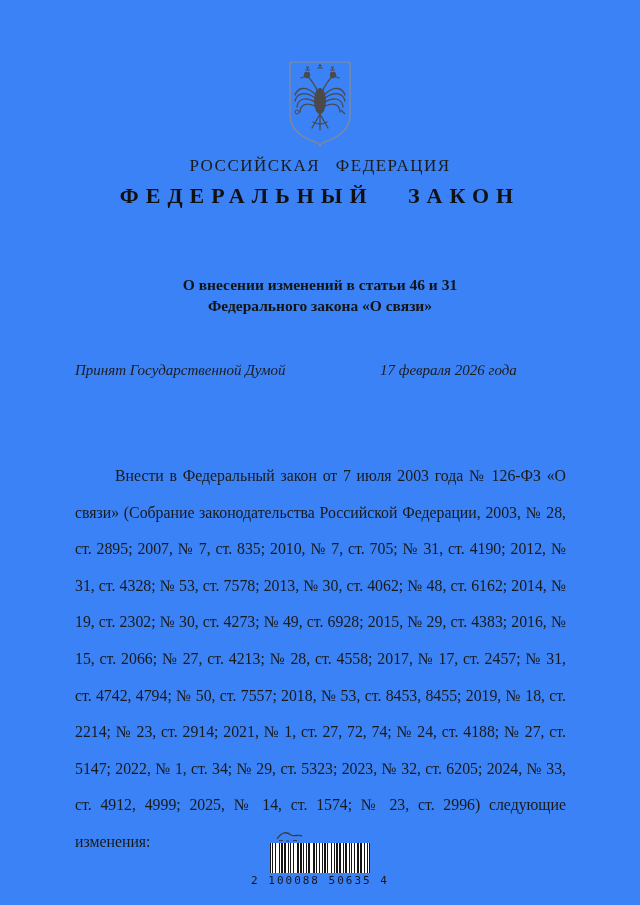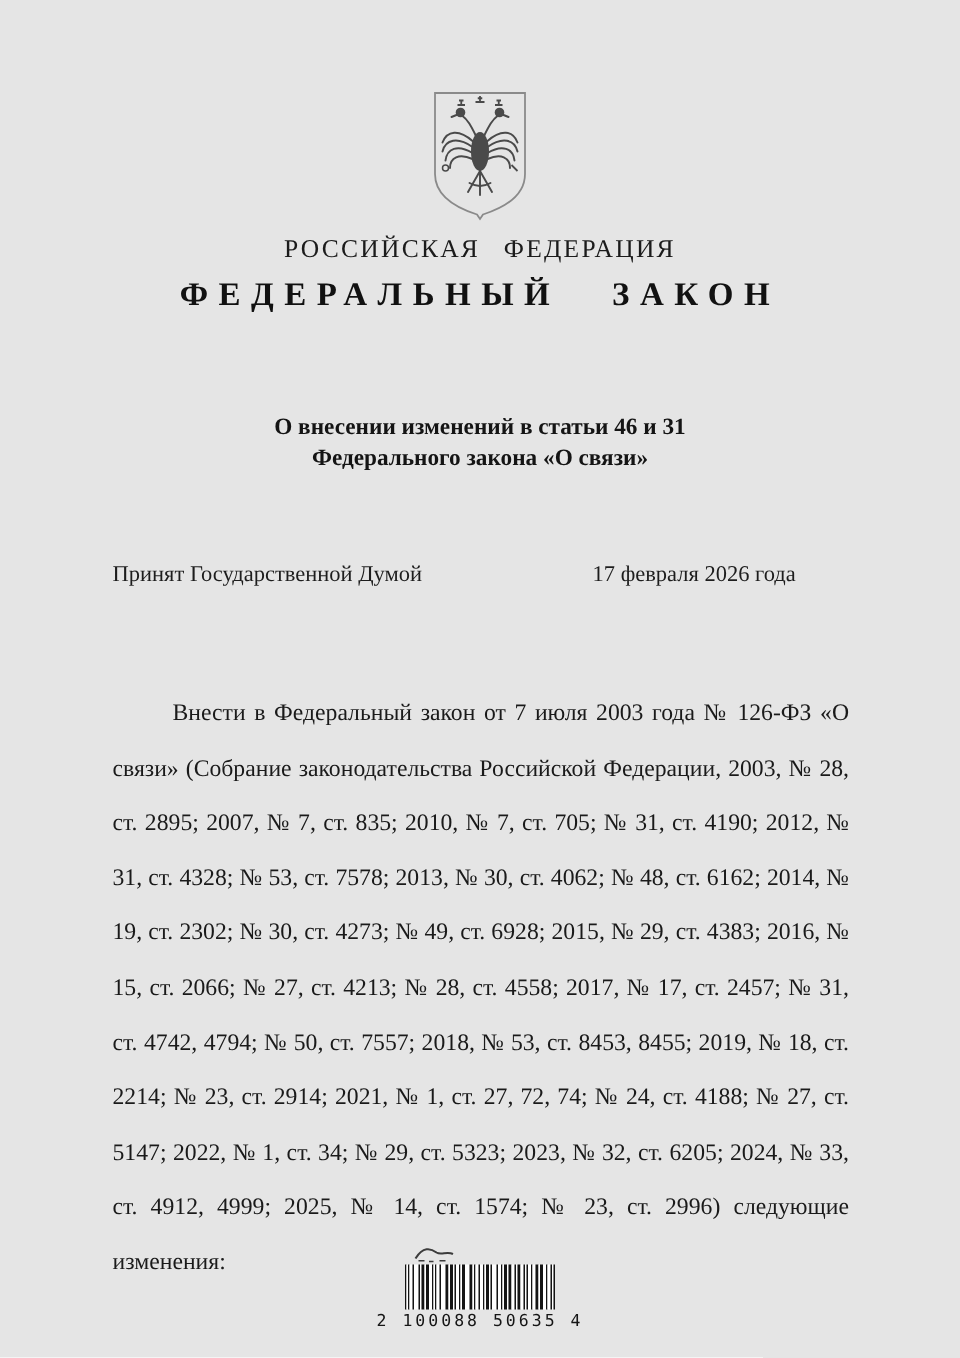--- a/index.html
+++ b/index.html
@@ -2,21 +2,21 @@
 <html><head>
 <meta charset="utf-8">
 <style>
   * { margin: 0; padding: 0; box-sizing: border-box; }
   html, body { background: #ffffff; }
   .page {
     position: relative;
     width: 640px;
     height: 905px;
     margin: 0 auto;
-    background: #e5e5e5;
+    background: #3b82f6;
     color: #1c1c1c;
     font-family: "Liberation Serif", serif;
     overflow: hidden;
   }
 
   
   .arms-wrap {
     position: absolute;
     top: 60px;
     left: 0; right: 0;
@@ -65,24 +65,25 @@
     position: absolute;
     top: 362px;
     left: 75px;
     right: 74px;
     font-size: 15px;
     color: #1d1d1d;
   }
   .adoption-row {
     display: flex;
     height: 30px;
-    align-items: flex-end;
+    align-items: flex-start;
+    font-style: italic;
   }
   .adoption-label { width: 305px; }
-  .adoption-date { flex: 1; margin-left: 15px; }
+  .adoption-date { flex: 1; }
 
   
   .body-text {
     position: absolute;
     top: 458px;
     left: 75px;
     right: 74px;
     font-size: 15.8px;
     line-height: 36.6px;
     text-align: justify;

